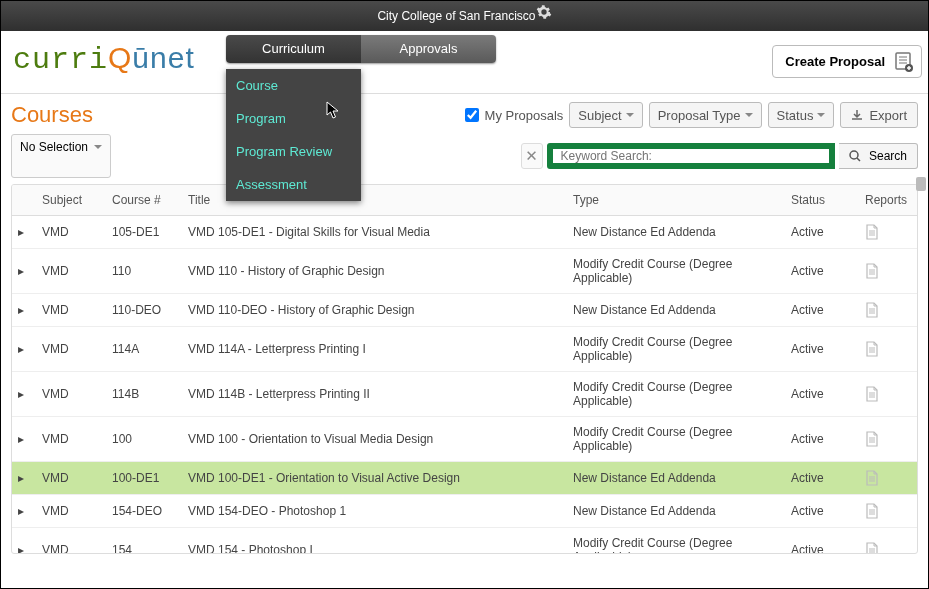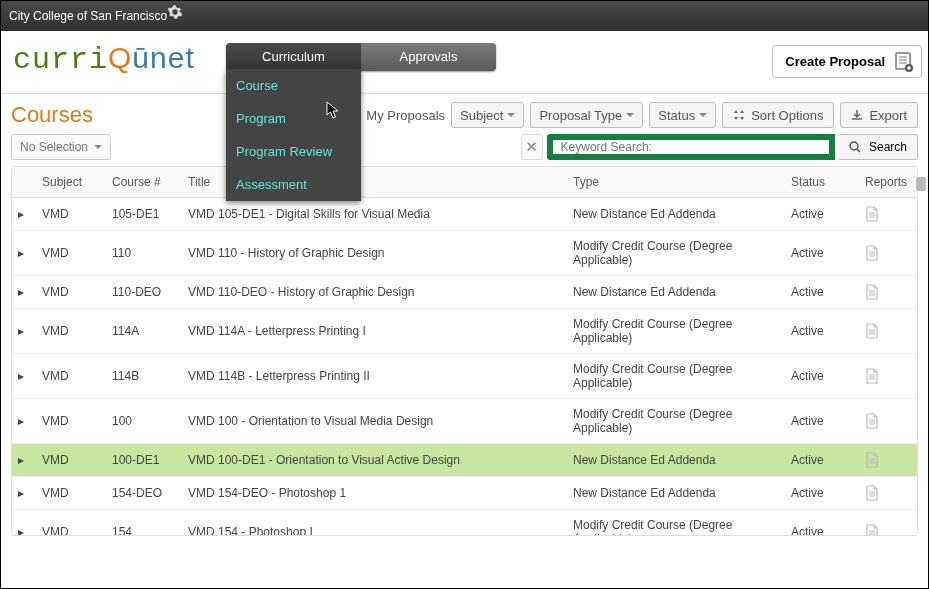--- a/index.html
+++ b/index.html
@@ -1,33 +1,33 @@
 <!DOCTYPE html>
 <html><head>
 <meta charset="utf-8">
 <style>
 * { box-sizing: border-box; margin: 0; padding: 0; }
 body { font-family: Arial, Helvetica, sans-serif; font-size: 12px; background: #fff; width: 929px; height: 589px; overflow: hidden; position: relative; border: 1px solid #000; }
-.titlebar { background: linear-gradient(#4a4a4a,#2f2f2f); color: #fff; height: 24px; line-height: 24px; padding: 15px 8px; font-size: 12px; display: flex; justify-content: flex-start; align-items: center; }
+.titlebar { background: linear-gradient(#4a4a4a,#2f2f2f); color: #fff; height: 24px; line-height: 24px; padding: 15px 8px; font-size: 12px; display: flex; justify-content: center; align-items: center; }
 .titlebar .gear { width: 16px; height: 16px; fill: #ddd; }
 .header { background: #fff; padding: 10px 12px 0 12px; position: relative; height: 62px; }
 .logo { font-size: 30px; letter-spacing: 1px; display: inline-block; vertical-align: middle; }
 .logo .c1 { color: #4d7c0f; font-family: Liberation Mono, monospace; } .logo .c2 { color: #e77817; } .logo .c3 { color: #3a7da8; }
-.navtabs { position: absolute; left: 225px; top: 12px; display: flex; border-radius: 4px; overflow: hidden; box-shadow: 0 1px 2px rgba(0,0,0,.4); justify-content: space-between; }
+.navtabs { position: absolute; left: 225px; top: 4px; display: flex; border-radius: 4px; overflow: hidden; box-shadow: 0 1px 2px rgba(0,0,0,.4); justify-content: space-between; }
 .navtabs .tab { width: 135px; height: 28px; line-height: 28px; text-align: center; color: #fff; font-size: 13px; background: linear-gradient(#7a7a7a,#5a5a5a); cursor: pointer; }
 .navtabs .tab.active { background: linear-gradient(#4a4a4a,#333); }
 .dropdown { position: absolute; left: 225px; top: 38px; width: 135px; background: #444; color: #5eead4; font-size: 13px; z-index: 20; box-shadow: 0 2px 6px rgba(0,0,0,.5); }
 .dropdown .item { padding: 9px 10px; cursor: pointer; }
 .cursor { position: absolute; left: 325px; top: 100px; z-index: 40; pointer-events: none; }
 .create-btn { position: absolute; right: 6px; top: 14px; border: 1px solid #bbb; border-radius: 4px; background: #fff; padding: 8px 36px 8px 12px; font-weight: bold; font-size: 13px; cursor: pointer; }
 .create-btn svg { position: absolute; right: 8px; top: 6px; }
 .contentarea { border-top: 1px solid #ddd; background: #fff; padding: 8px 10px; }
 .toolbar-row { display: flex; align-items: center; gap: 6px; margin-bottom: 6px; flex-wrap: wrap; }
 .page-title { color: #e77817; font-size: 22px; font-weight: normal; margin-right: 6px; min-width: 90px; }
-.noselect { border: 1px solid #ccc; border-radius: 3px; background: #fafafa; color: #737373; height: 26px; line-height: 24px; padding: 0 22px 0 8px; position: relative; display: inline-block; cursor: pointer; }
+.noselect { border: 1px solid #ccc; border-radius: 3px; background: #fafafa; color: #000000; height: 44px; line-height: 24px; padding: 0 22px 0 8px; position: relative; display: inline-block; cursor: pointer; }
 .noselect::after { content:""; position:absolute; right:8px; top:10px; border:4px solid transparent; border-top-color:#888; }
 .spacer { flex:1; }
 .check { display:inline-flex; align-items:flex-start; gap:6px; font-size:13px; color:#555; }
 .check input { width:14px; height:14px; }
 .btn { border:1px solid #bbb; background:#f5f5f5; border-radius:3px; height:26px; padding:0 20px 0 8px; font-size:13px; color:#555; position:relative; cursor:pointer; display:inline-flex; align-items:center; gap:6px; }
 .btn.caret::after { content:""; position:absolute; right:8px; top:10px; border:4px solid transparent; border-top-color:#888; }
 .btn.nocaret { padding:0 10px; }
 .keyword-row { display:flex; gap:4px; align-items:center; }
 .clearx { width:22px; height:26px; border:1px solid #ddd; background:#fafafa; border-radius:3px; color:#888; font-size:15px; cursor:pointer; display:flex; align-items:center; justify-content:center; }
 .kwinput { flex:1; border:6px solid #15803d; height:26px; padding:0 8px; font-size:12px; color:#888; border-radius:3px 0 0 3px; }
@@ -89,26 +89,20 @@
   <div class="toolbar-row">
     <span class="page-title">Courses</span>
     <div class="spacer"></div>
     <label class="check">
       <input type="checkbox" checked="" style="">
       <span>My Proposals</span>
     </label>
     <button class="btn caret">Subject</button>
     <button class="btn caret">Proposal Type</button>
     <button class="btn caret">Status</button>
-    <button class="btn nocaret">
-      <svg width="12" height="12" viewBox="0 0 12 12">
-          <path d="M3 1 L5 4 H1 Z M3 11 L5 8 H1 Z M9 1 L11 4 H7 Z M9 11 L11 8 H7 Z" fill="#666"></path>
-        </svg>
-      <span>Sort Options</span>
-    </button>
     <button class="btn nocaret">
       <svg width="12" height="12" viewBox="0 0 12 12">
           <path d="M6 1 V7 M3 5 L6 8 L9 5 M1 10 H11" stroke="#666" stroke-width="1.5" fill="none"></path>
         </svg>
       <span>Export</span>
     </button>
   </div>
   <div class="toolbar-row">
     <span class="noselect">No Selection</span>
     <div class="spacer"></div>

